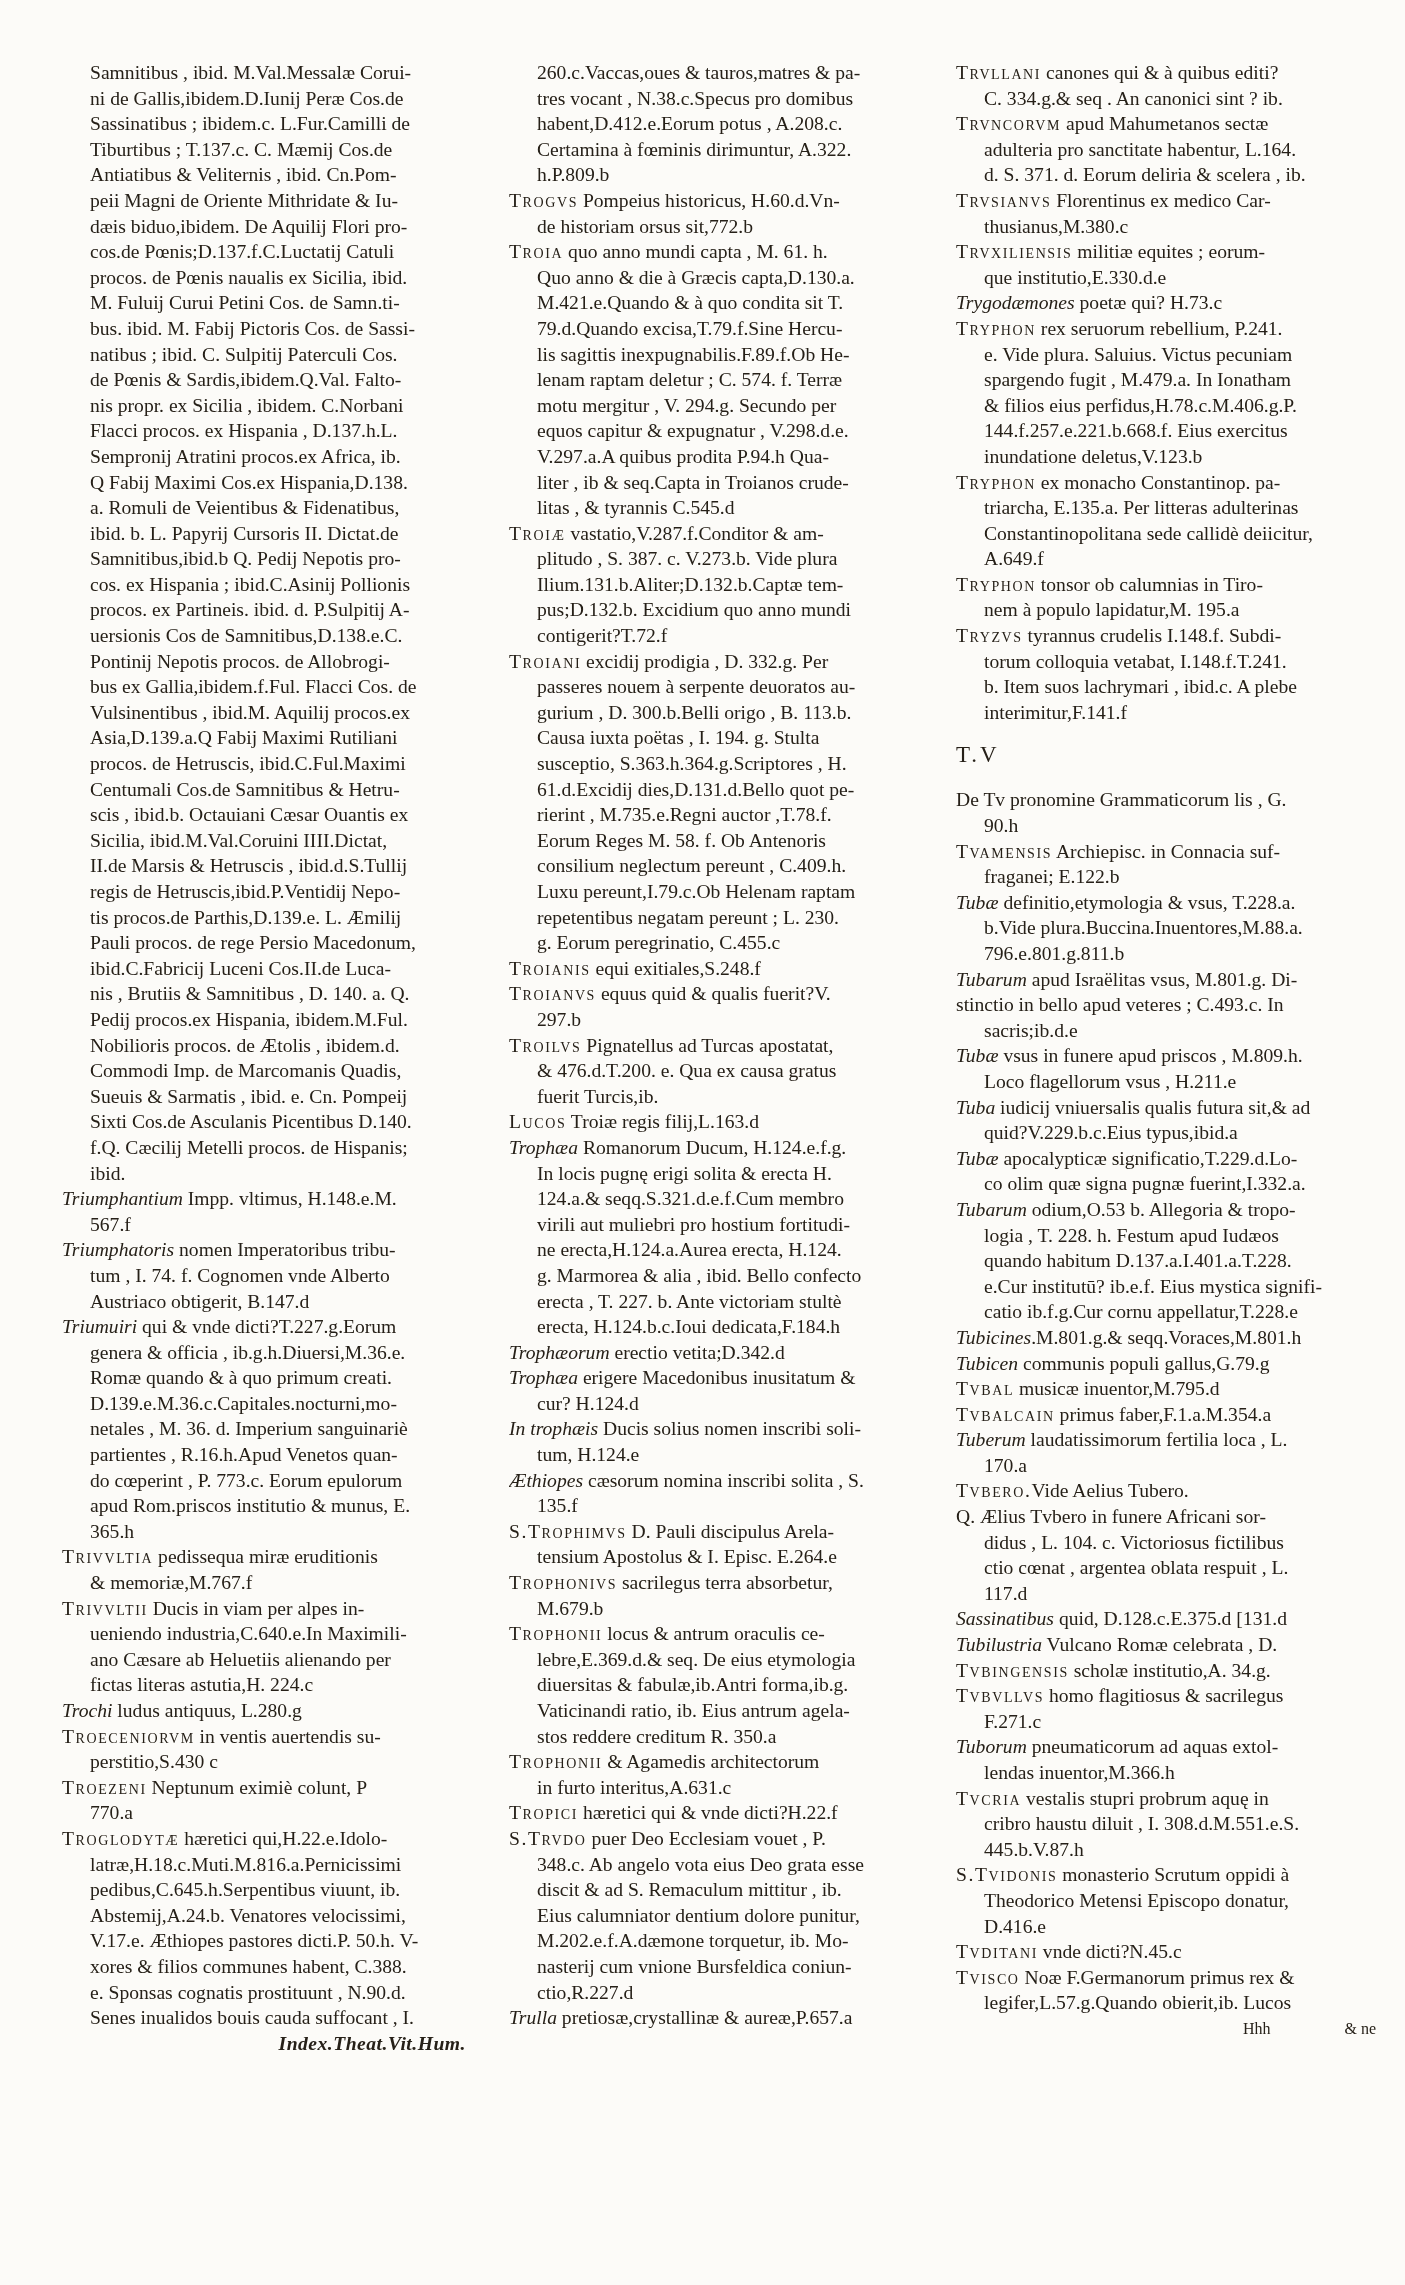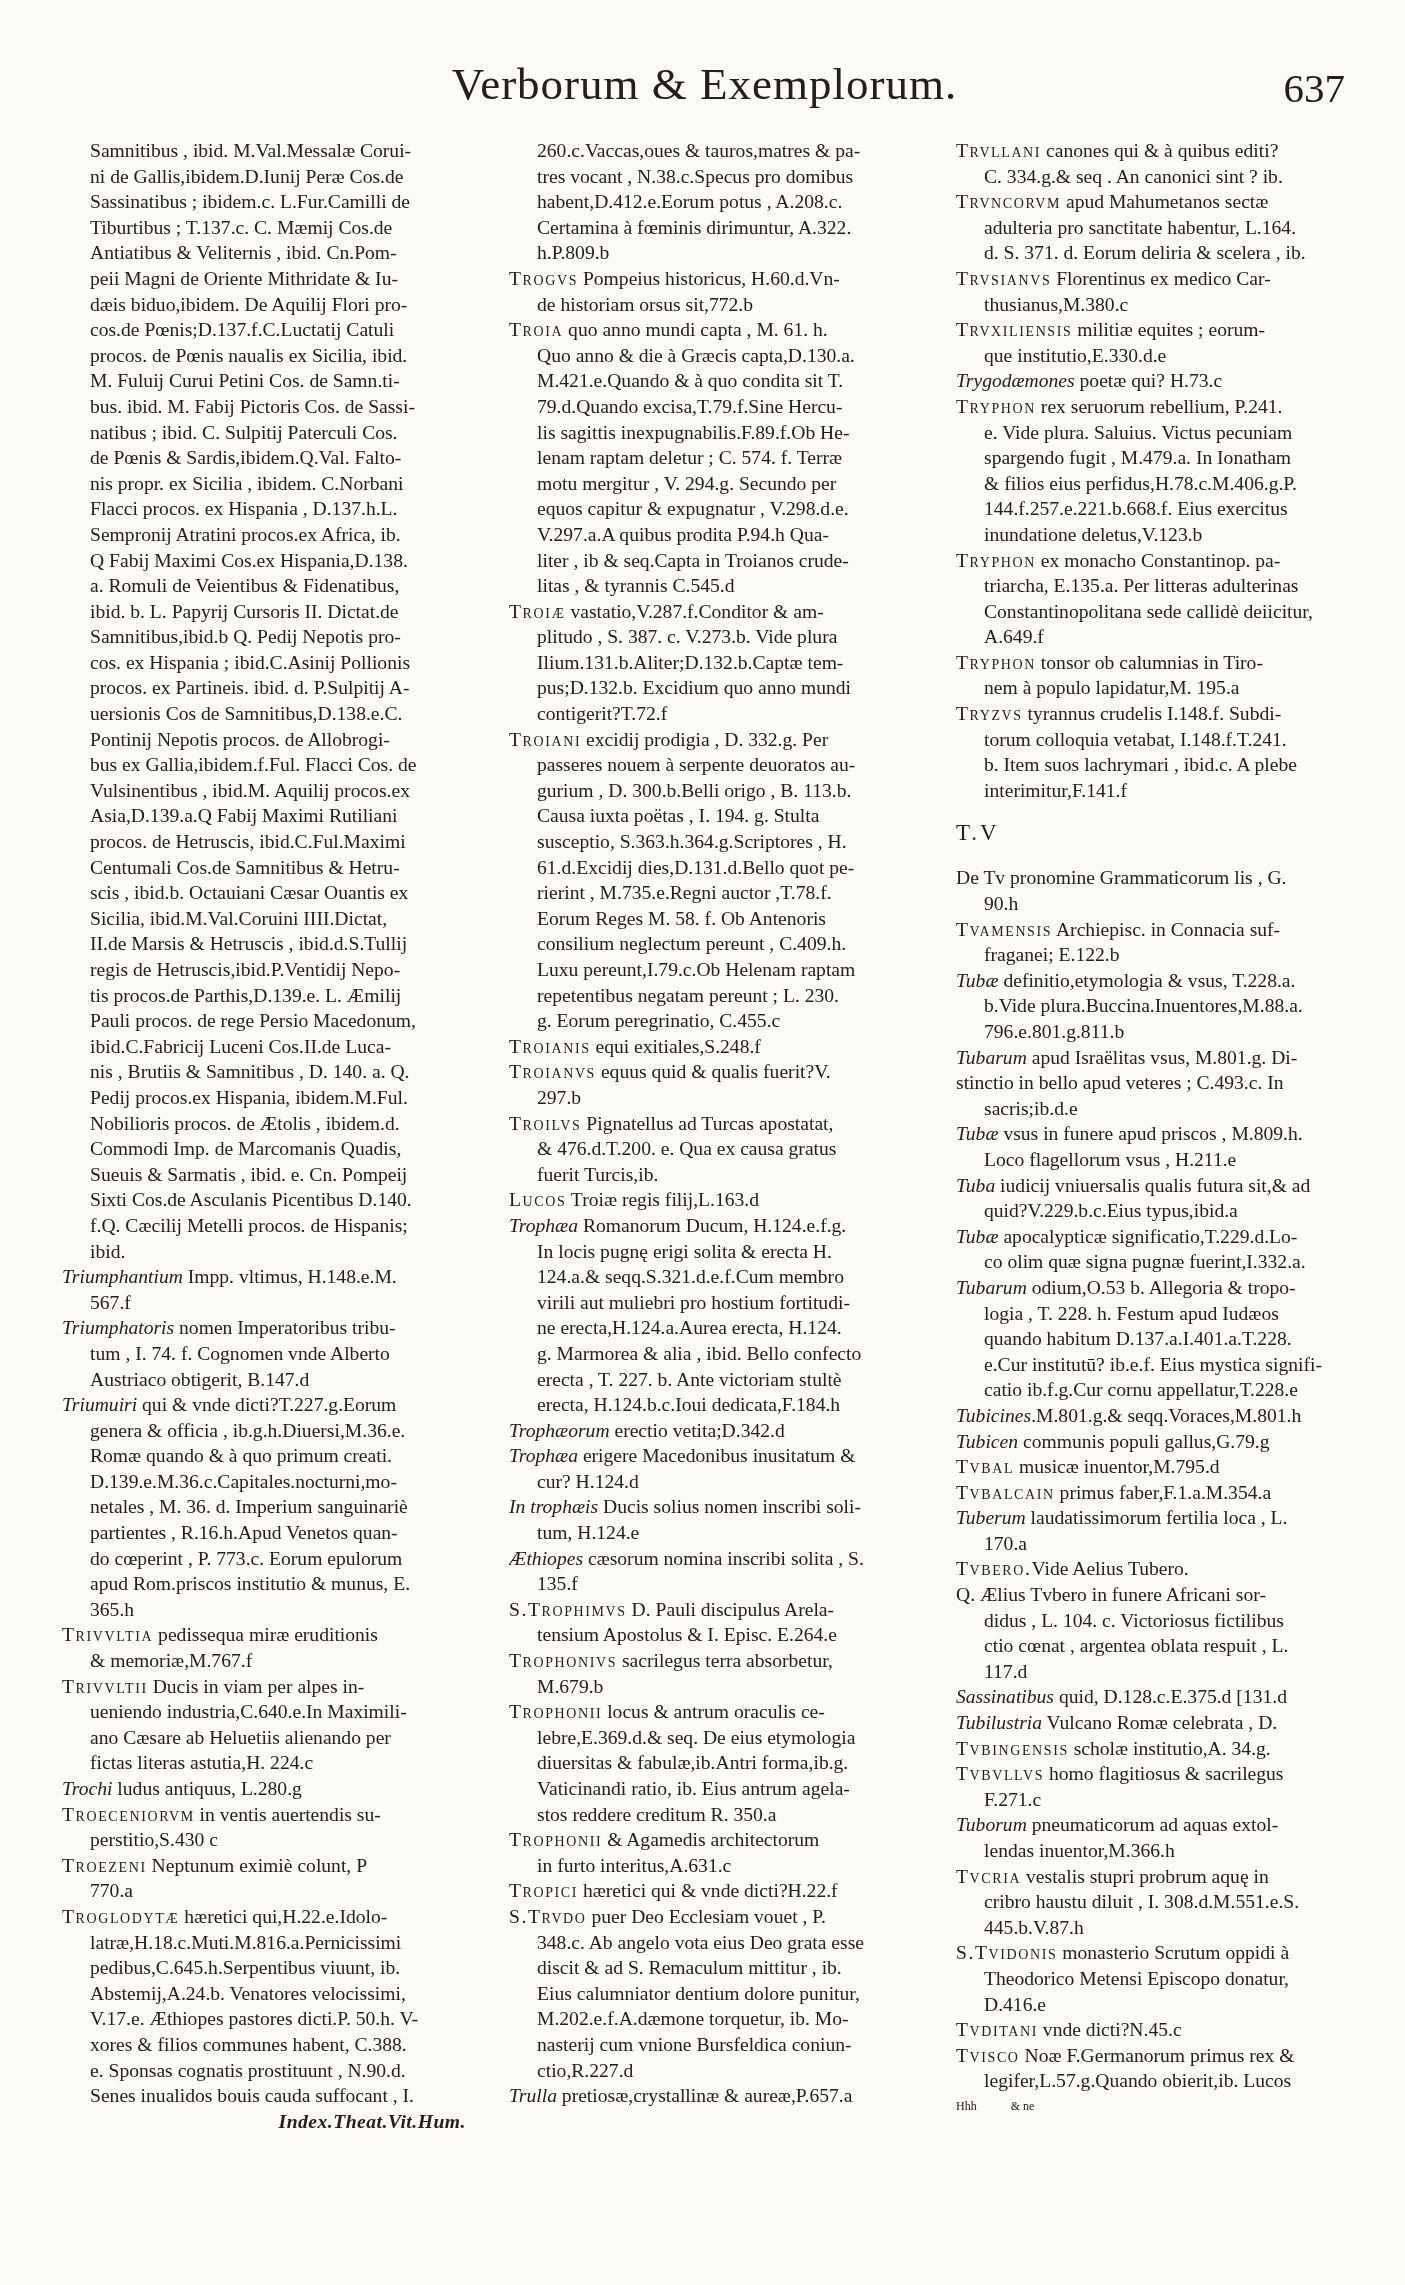--- a/index.html
+++ b/index.html
@@ -30,32 +30,28 @@
   .h-it{font-style:italic;}
   .center-it{
     text-align:right;font-style:italic;font-weight:600;
     padding-right:30px;letter-spacing:.5px;
   }
   .sec-head{
     font-size:23px;letter-spacing:3px;
     height:auto;margin:17px 0 19px 0;font-variant:small-caps;
   }
   .sig-row{
-    display:flex;justify-content:flex-start;gap:34px;
-    font-size:12px;line-height:25.6px;padding-right:14px;
+    display:flex;justify-content:flex-end;gap:74px;
+    font-size:16px;line-height:25.6px;padding-right:14px;
   }
 </style>
 </head>
 <body>
 
 <div class="page">
-  <div class="header">
-    <div class="title">Verborum &amp; Exemplorum.</div>
-    <div class="pageno">637</div>
-  </div>
   <div class="cols">
     <div class="col">
         <div class="line cont">Samnitibus , ibid. M.Val.Messalæ Corui-</div>
         <div class="line cont">ni de Gallis,ibidem.D.Iunij Peræ Cos.de</div>
         <div class="line cont">Sassinatibus ; ibidem.c. L.Fur.Camilli de</div>
         <div class="line cont">Tiburtibus ; T.137.c. C. Mæmij Cos.de</div>
         <div class="line cont">Antiatibus &amp; Veliternis , ibid. Cn.Pom-</div>
         <div class="line cont">peii Magni de Oriente Mithridate &amp; Iu-</div>
         <div class="line cont">dæis biduo,ibidem. De Aquilij Flori pro-</div>
         <div class="line cont">cos.de Pœnis;D.137.f.C.Luctatij Catuli</div>

